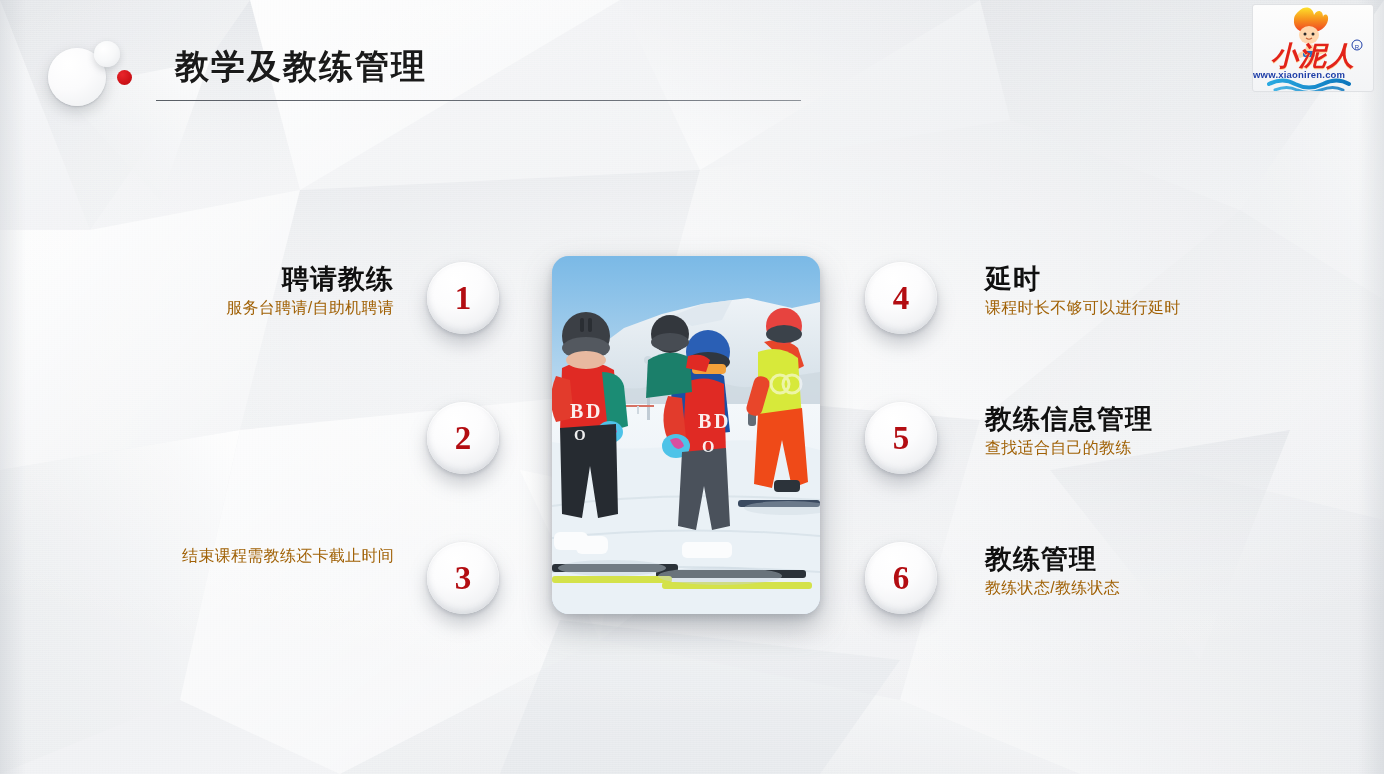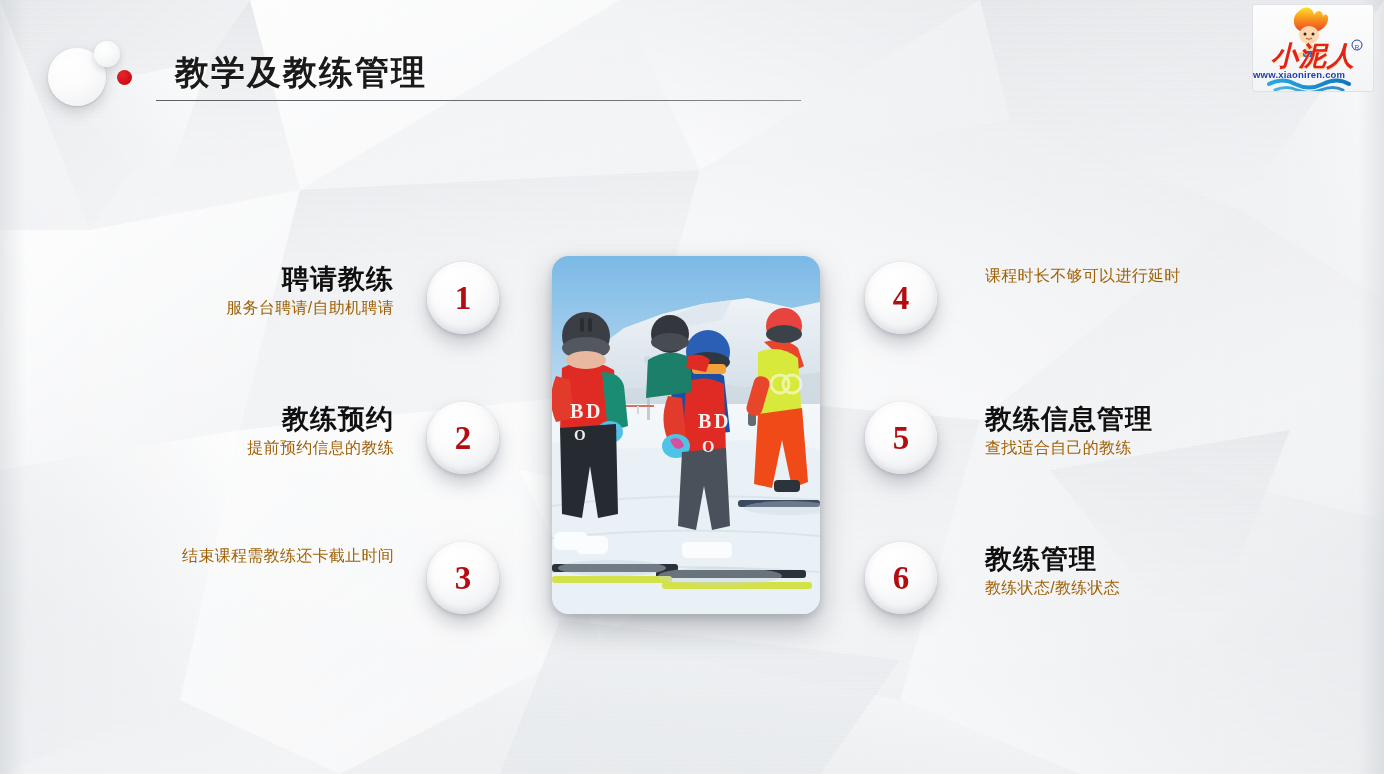--- a/index.html
+++ b/index.html
@@ -52,21 +52,21 @@
     position:absolute; left:50px; top:3px; width:26px; height:26px; border-radius:50%;
     background:radial-gradient(circle at 36% 30%, #ffffff 0%, #f7f8f9 50%, #e8eaed 100%);
     box-shadow:0 3px 7px rgba(120,126,134,.3);
   }
   .deco-dot-red{
     position:absolute; left:73px; top:32px; width:15px; height:15px; border-radius:50%;
     background:radial-gradient(circle at 35% 30%, #e8252a 0%, #cf1218 60%, #b00d12 100%);
   }
 
   .page-title{
-    position:absolute; left:175px; top:50px;
+    position:absolute; left:175px; top:44px;
     font-size:34px; font-weight:700; letter-spacing:2px;
     color:#1a1a1a;
     text-shadow:0 1px 0 rgba(255,255,255,.6);
   }
   .title-rule{
     position:absolute; left:156px; top:100px; width:645px; height:1px;
     background:linear-gradient(to right,#5a5f66 0%, #6d727a 70%, #8d9299 100%);
   }
 
   
@@ -262,24 +262,20 @@
       <div class="txt">
         <div class="head">聘请教练</div>
         <div class="sub">服务台聘请/自助机聘请</div>
       </div>
       <div class="num-bubble">
         <span>1</span>
       </div>
     </div>
 
     <div class="item row-2">
-      <div class="txt">
-        <div class="head">教练预约</div>
-        <div class="sub">提前预约信息的教练</div>
-      </div>
       <div class="num-bubble">
         <span>2</span>
       </div>
     </div>
 
     <div class="item row-3">
       <div class="txt">
         <div class="sub">结束课程需教练还卡截止时间</div>
       </div>
       <div class="num-bubble">
@@ -413,20 +409,21 @@
     </svg>
   </div>
 
   <div class="col col-right">
 
     <div class="item row-1">
       <div class="num-bubble">
         <span>4</span>
       </div>
       <div class="txt">
+        <div class="head">延时</div>
         <div class="sub">课程时长不够可以进行延时</div>
       </div>
     </div>
 
     <div class="item row-2">
       <div class="num-bubble">
         <span>5</span>
       </div>
       <div class="txt">
         <div class="head">教练信息管理</div>

